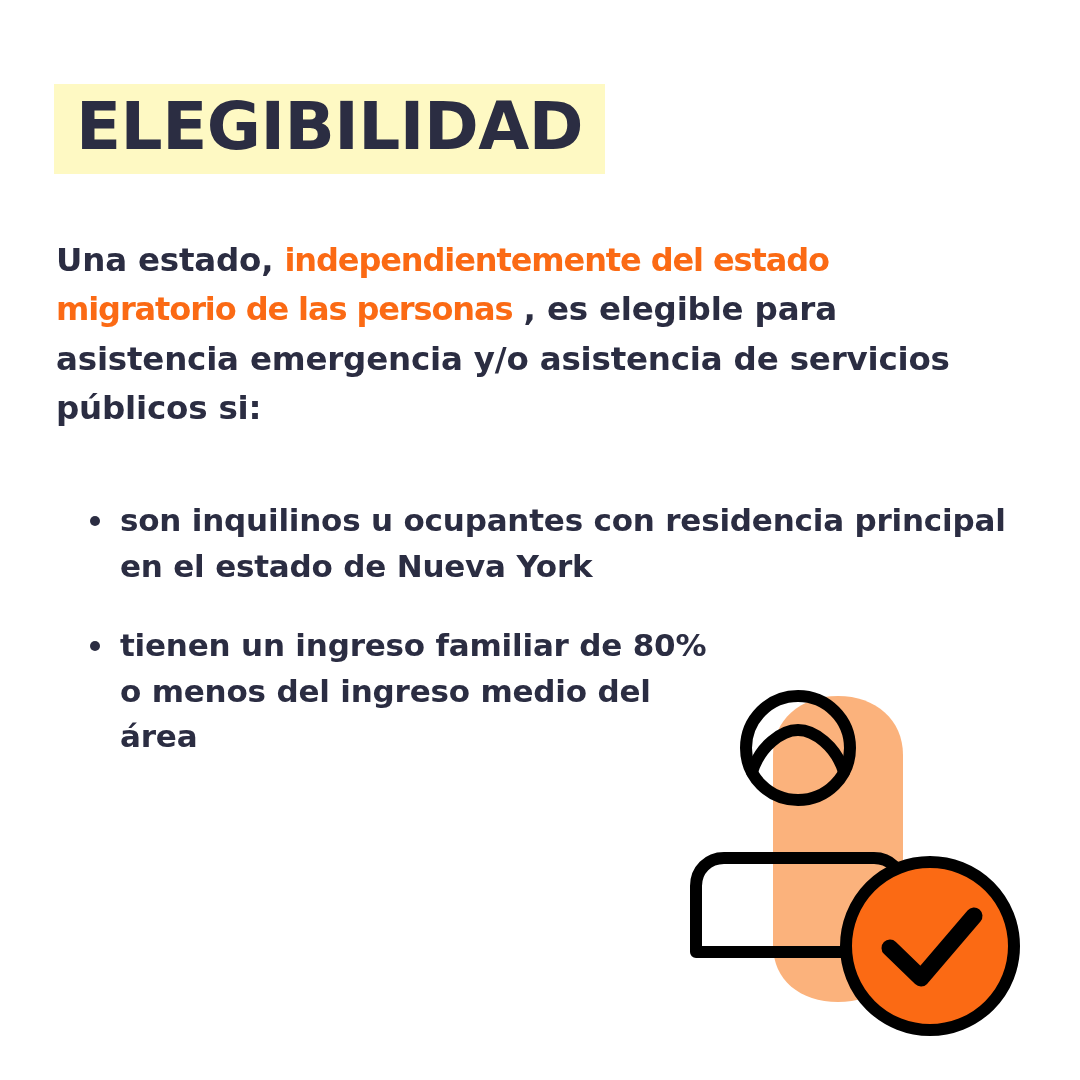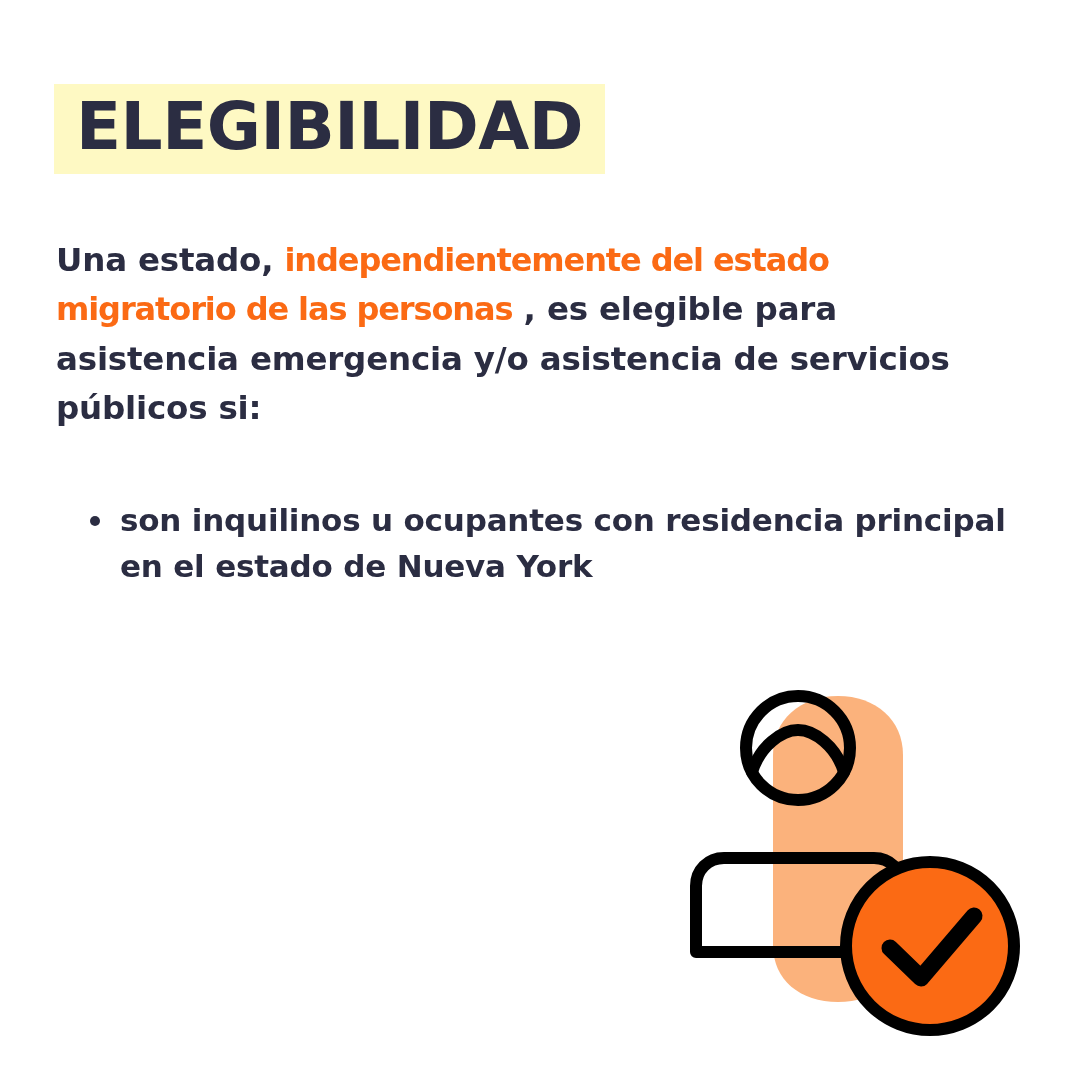--- a/index.html
+++ b/index.html
@@ -119,20 +119,24 @@
 
   <div class="intro">
     <span>Una estado, </span><span class="hl">independientemente del estado migratorio de las personas</span><span> , es elegible para asistencia emergencia y/o asistencia de servicios públicos si:</span>
   </div>
 
   <div class="bullets">
     <div class="bullet b1">
       <span class="dot"></span>
       <span>son inquilinos u ocupantes con residencia principal en el estado de Nueva York</span>
     </div>
+    <div class="bullet b3">
+      <span class="dot"></span>
+      <span>tienen un ingreso familiar de 80% o menos del ingreso medio del área</span>
+    </div>
   </div>
 
   <div class="illus">
     <svg width="380" height="360" viewBox="0 0 380 360" xmlns="http://www.w3.org/2000/svg">
 
       <g>
         <path d="M95 65 C95 30 122 6 160 6 C198 6 225 30 225 65 L225 255 C225 290 198 312 160 312 C122 312 95 290 95 255 Z" fill="#FBB27C"></path>
       </g>
 
       <g fill="none" stroke="#000000" stroke-width="12">

